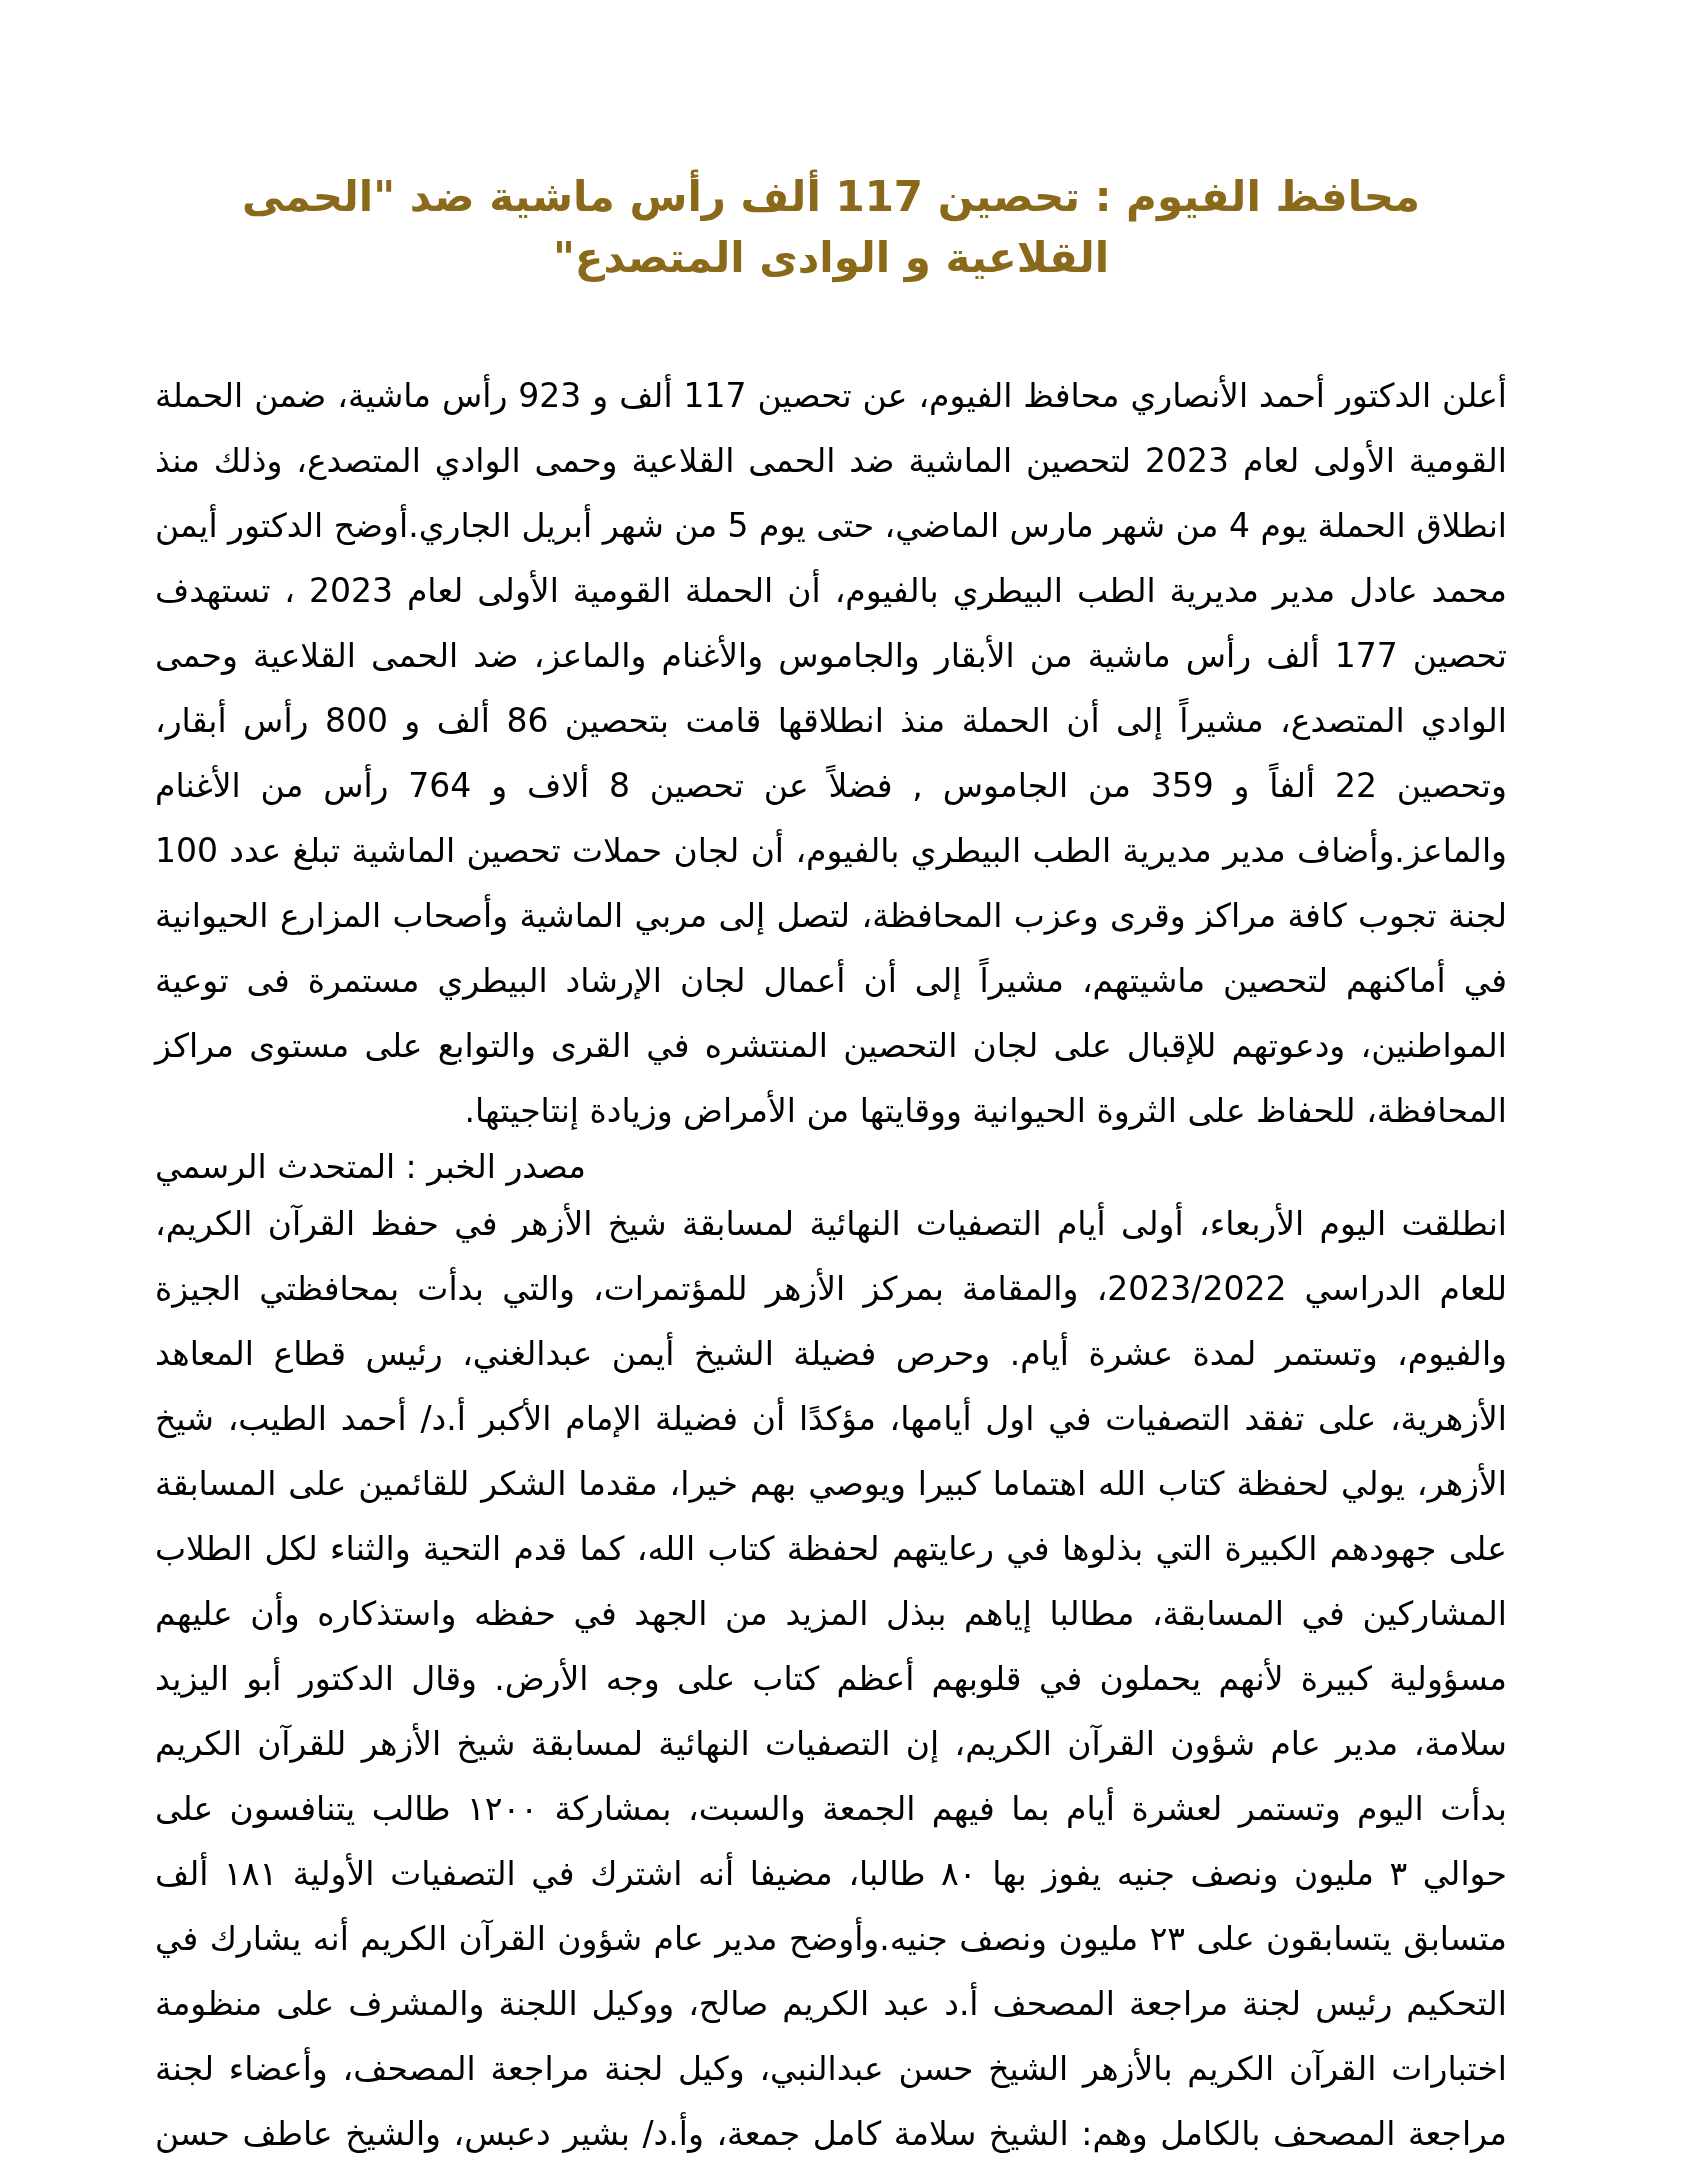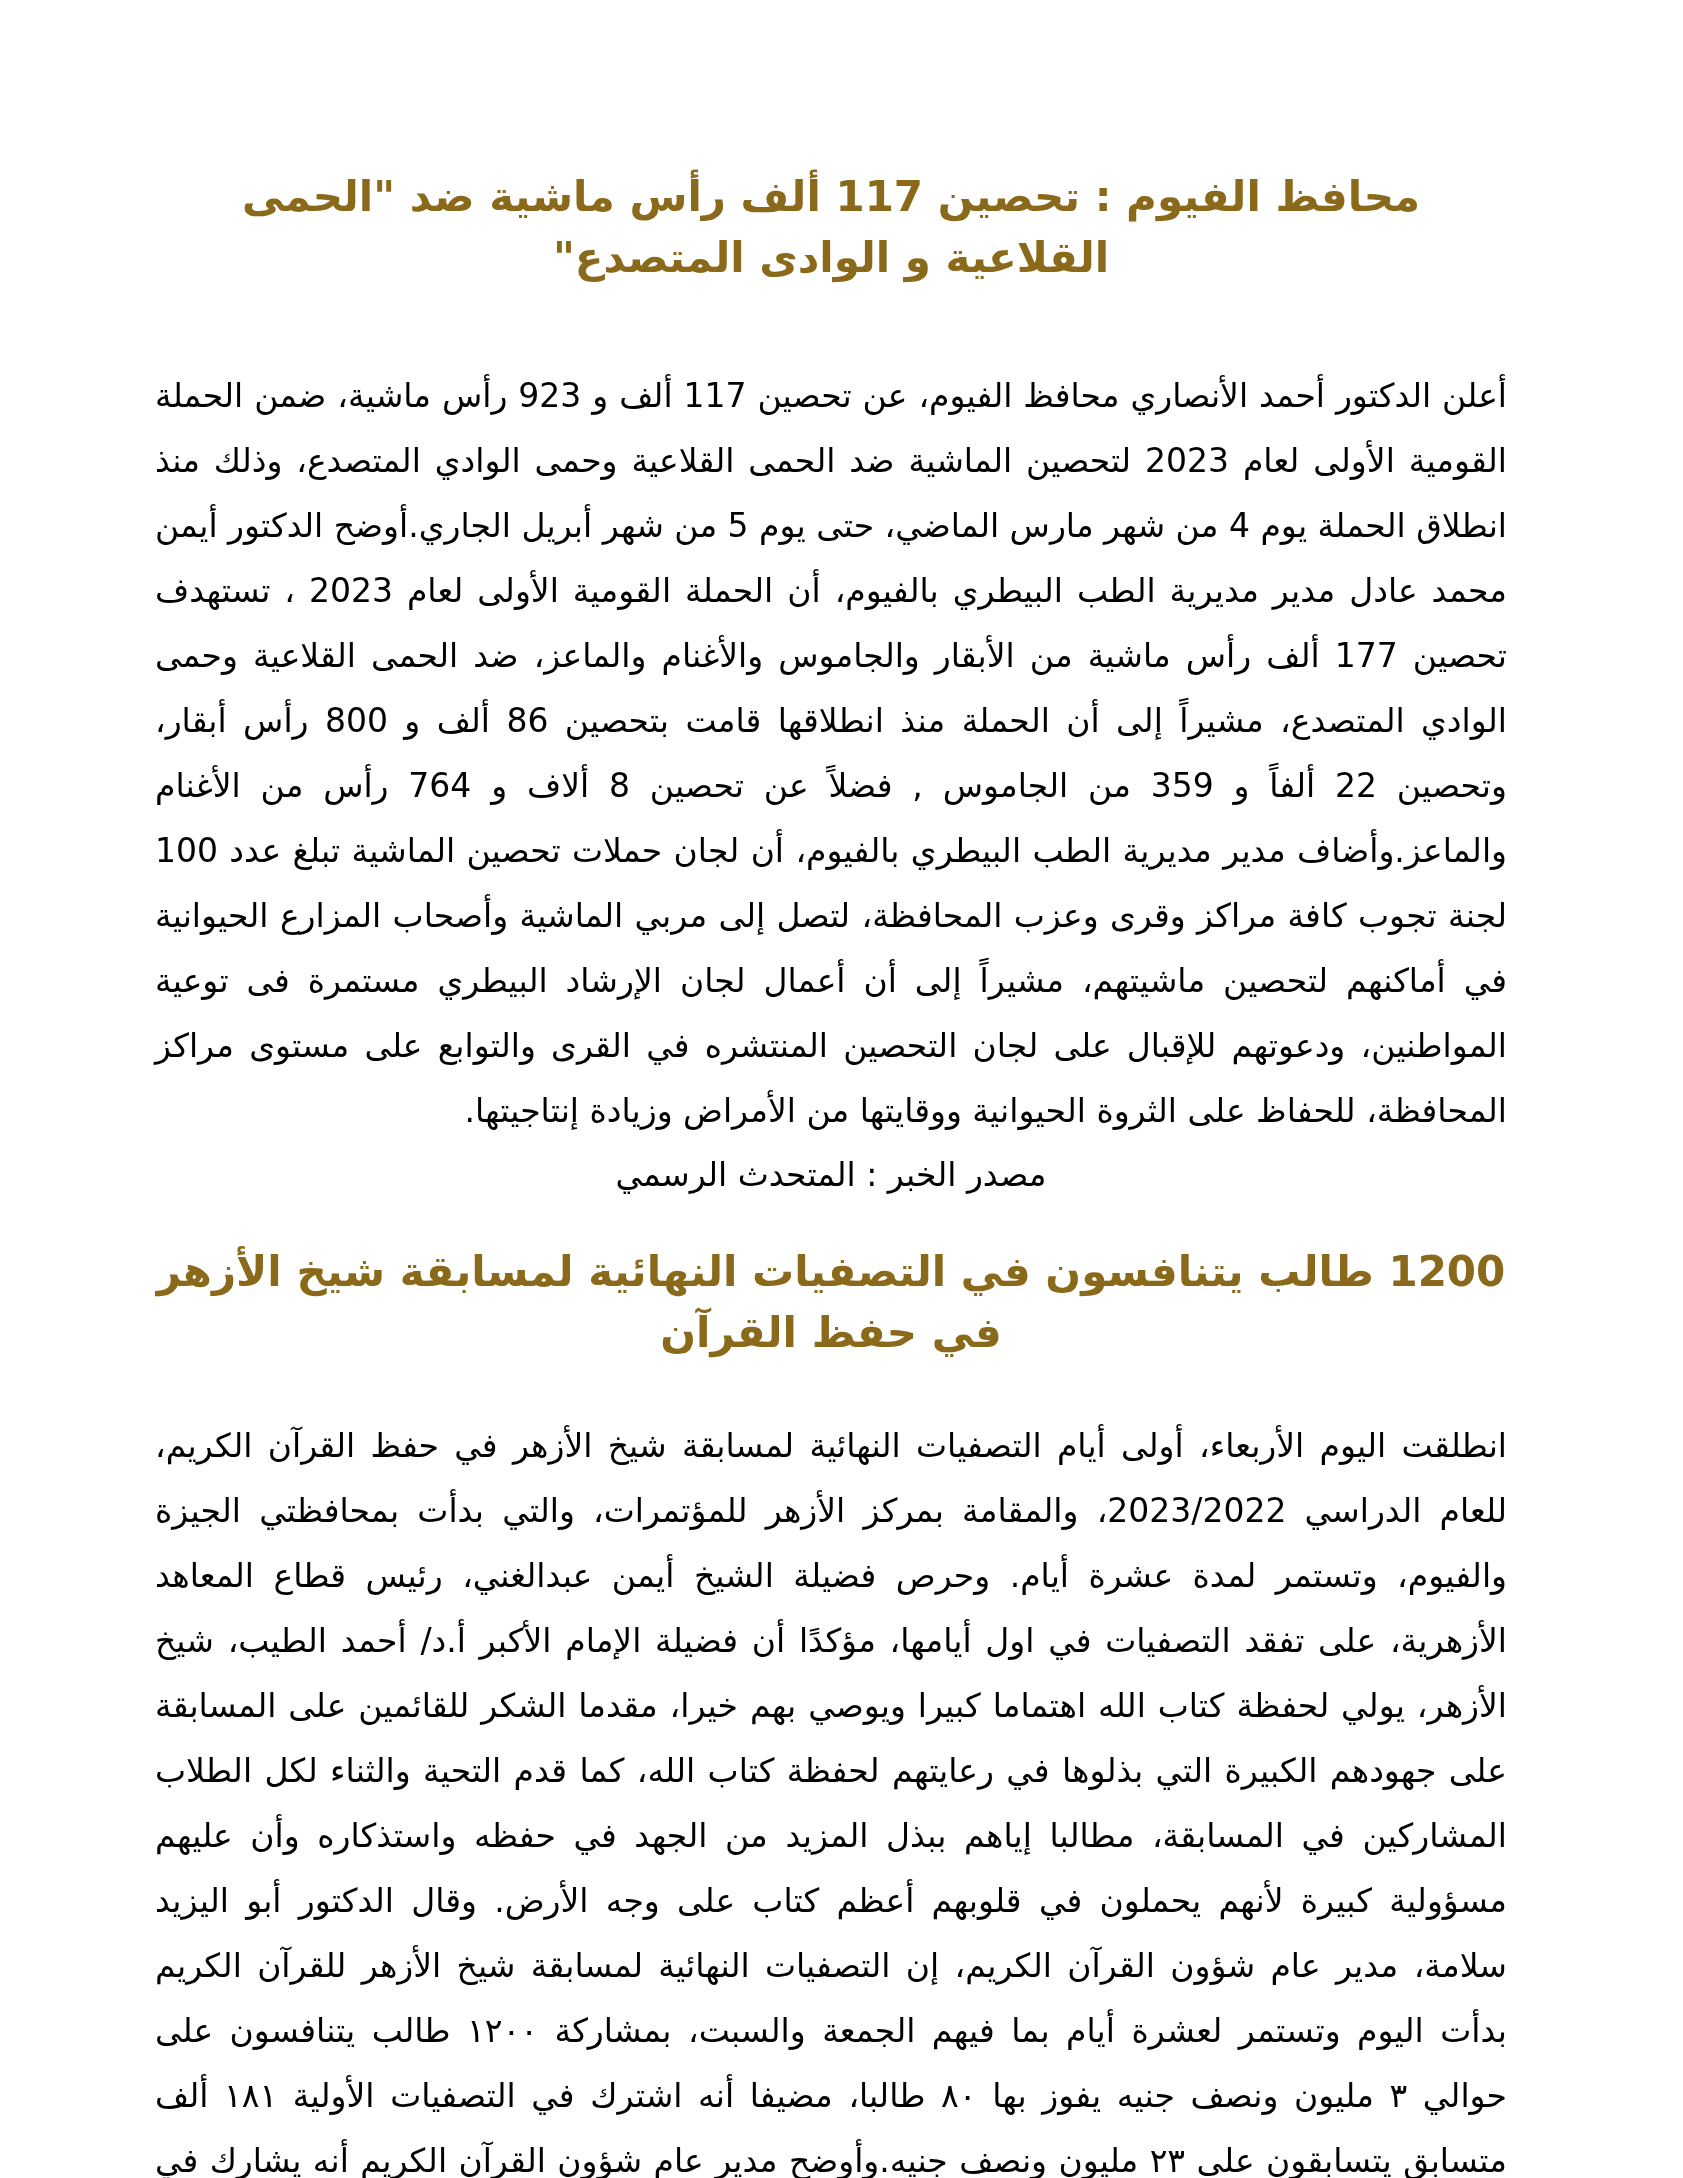--- a/index.html
+++ b/index.html
@@ -34,41 +34,40 @@
   .article-body {
     font-size: 33px;
     line-height: 65px;
     text-align: justify;
     text-justify: inter-word;
     margin: 0;
   }
   .meta-line {
     font-size: 33px;
     line-height: 48px;
-    text-align: center;
-    margin: 8px;
+    text-align: left;
+    margin: 0;
   }
   .meta-line.date {
     margin-top: 20px;
   }
 </style>
 </head>
 <body>
 
 <div class="page" dir="rtl">
 
   <section>
     <h1 class="article-title">محافظ الفيوم : تحصين 117 ألف رأس ماشية ضد "الحمى القلاعية و الوادى المتصدع"</h1>
 
     <p class="article-body">أعلن الدكتور أحمد الأنصاري محافظ الفيوم، عن تحصين 117 ألف و 923 رأس ماشية، ضمن الحملة القومية الأولى لعام 2023 لتحصين الماشية ضد الحمى القلاعية وحمى الوادي المتصدع، وذلك منذ انطلاق الحملة يوم 4 من شهر مارس الماضي، حتى يوم 5 من شهر أبريل الجاري.أوضح الدكتور أيمن محمد عادل مدير مديرية الطب البيطري بالفيوم، أن الحملة القومية الأولى لعام 2023 ، تستهدف تحصين 177 ألف رأس ماشية من الأبقار والجاموس والأغنام والماعز، ضد الحمى القلاعية وحمى الوادي المتصدع، مشيراً إلى أن الحملة منذ انطلاقها قامت بتحصين 86 ألف و 800 رأس أبقار، وتحصين 22 ألفاً و 359 من الجاموس , فضلاً عن تحصين 8 ألاف و 764 رأس من الأغنام والماعز.وأضاف مدير مديرية الطب البيطري بالفيوم، أن لجان حملات تحصين الماشية تبلغ عدد 100 لجنة تجوب كافة مراكز وقرى وعزب المحافظة، لتصل إلى مربي الماشية وأصحاب المزارع الحيوانية في أماكنهم لتحصين ماشيتهم، مشيراً إلى أن أعمال لجان الإرشاد البيطري مستمرة فى توعية المواطنين، ودعوتهم للإقبال على لجان التحصين المنتشره في القرى والتوابع على مستوى مراكز المحافظة، للحفاظ على الثروة الحيوانية ووقايتها من الأمراض وزيادة إنتاجيتها.</p>
 
     <p class="meta-line">مصدر الخبر : المتحدث الرسمي</p>
 
   </section>
 
   <section>
-    <h1 class="article-title second">1200 طالب يتنافسون في التصفيات النهائية لمسابقة شيخ الأزهر في حفظ القرآن</h1>
 
     <p class="article-body">انطلقت اليوم الأربعاء، أولى أيام التصفيات النهائية لمسابقة شيخ الأزهر في حفظ القرآن الكريم، للعام الدراسي 2023/2022، والمقامة بمركز الأزهر للمؤتمرات، والتي بدأت بمحافظتي الجيزة والفيوم، وتستمر  لمدة عشرة أيام. وحرص فضيلة الشيخ أيمن عبدالغني، رئيس قطاع المعاهد الأزهرية، على تفقد التصفيات في اول أيامها، مؤكدًا أن فضيلة الإمام الأكبر أ.د/ أحمد الطيب، شيخ الأزهر، يولي لحفظة كتاب الله اهتماما كبيرا ويوصي بهم خيرا، مقدما الشكر للقائمين على المسابقة على جهودهم الكبيرة التي بذلوها في رعايتهم لحفظة كتاب الله، كما قدم التحية والثناء لكل الطلاب المشاركين في المسابقة، مطالبا إياهم ببذل المزيد من الجهد في حفظه واستذكاره وأن عليهم مسؤولية كبيرة لأنهم يحملون في قلوبهم أعظم كتاب على وجه الأرض. وقال الدكتور أبو اليزيد سلامة، مدير عام شؤون القرآن الكريم، إن التصفيات النهائية لمسابقة شيخ الأزهر للقرآن الكريم بدأت اليوم وتستمر لعشرة أيام بما فيهم الجمعة والسبت، بمشاركة ١٢٠٠ طالب يتنافسون على حوالي ٣ مليون ونصف  جنيه يفوز بها ٨٠ طالبا، مضيفا أنه اشترك في التصفيات الأولية ١٨١ ألف متسابق يتسابقون على ٢٣ مليون ونصف جنيه.وأوضح مدير عام شؤون القرآن الكريم أنه يشارك في التحكيم رئيس لجنة مراجعة المصحف أ.د عبد الكريم صالح، ووكيل اللجنة والمشرف على منظومة اختبارات القرآن الكريم بالأزهر الشيخ حسن عبدالنبي، وكيل لجنة مراجعة المصحف، وأعضاء لجنة مراجعة المصحف بالكامل وهم: الشيخ سلامة كامل جمعة، وأ.د/ بشير دعبس، والشيخ عاطف حسن عراقي، والشيخ عيد كامل بركات.</p>
   </section>
 
 </div>
 
 
 </body></html>

